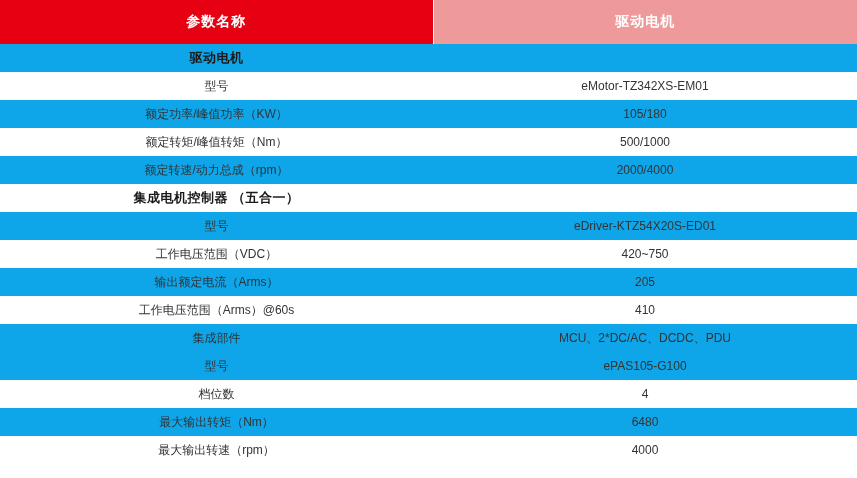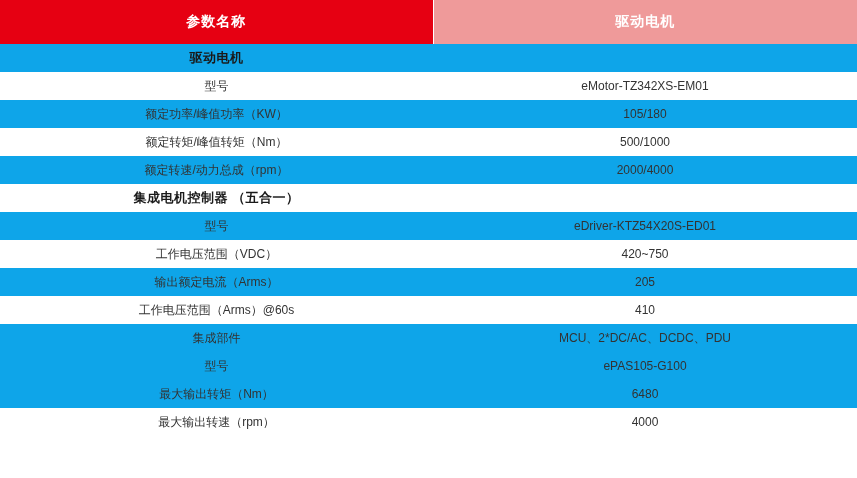--- a/index.html
+++ b/index.html
@@ -116,20 +116,24 @@
         <td class="value-cell">410</td>
       </tr>
       <tr class="row-odd">
         <td class="name-cell">集成部件</td>
         <td class="value-cell">MCU、2*DC/AC、DCDC、PDU</td>
       </tr>
       <tr class="row-odd">
         <td class="name-cell">型号</td>
         <td class="value-cell">ePAS105-G100</td>
       </tr>
+      <tr class="row-even">
+        <td class="name-cell">档位数</td>
+        <td class="value-cell">4</td>
+      </tr>
       <tr class="row-odd">
         <td class="name-cell">最大输出转矩（Nm）</td>
         <td class="value-cell">6480</td>
       </tr>
       <tr class="row-even">
         <td class="name-cell">最大输出转速（rpm）</td>
         <td class="value-cell">4000</td>
       </tr>
     </tbody>
 </table>

